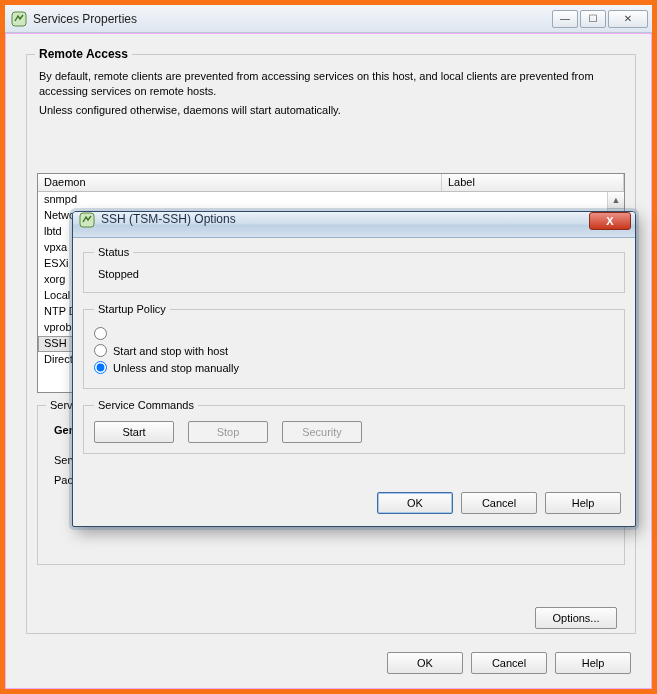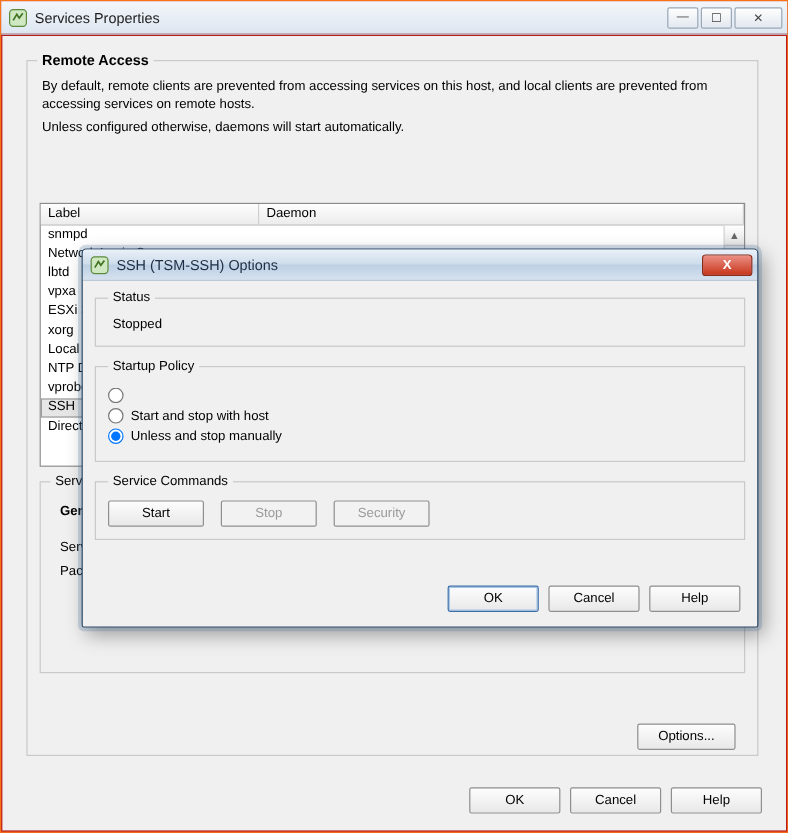--- a/index.html
+++ b/index.html
@@ -12,22 +12,22 @@
     height: 694px;
     overflow: hidden;
     color: #000;
   }
 
   
   .outer-window {
     position: absolute;
     left: 0; top: 0;
     width: 657px; height: 694px;
-    border: 1px solid #f97316;
-    background: #b91c1c;
+    border: 5px solid #f97316;
+    background: #f0abfc;
   }
   .outer-titlebar {
     height: 28px;
     background: linear-gradient(#f3f6fa, #dde6f0);
     display: flex;
     align-items: center;
     padding: 0 4px 0 6px;
     border-bottom: 1px solid #b9c5d3;
     gap: 6px;
   }
@@ -210,21 +210,21 @@
     height:316px;
     background:#f0f0f0;
     border:1px solid #2e4b6b;
     box-shadow:0 0 0 3px rgba(80,120,165,0.25), 4px 6px 16px rgba(0,0,0,0.35);
     border-radius:4px 4px 2px 2px;
   }
   .modal-titlebar {
     height:26px;
     background:linear-gradient(#eaf1f9,#cedceb 48%,#bdd0e4 52%,#d5e1ef);
     border-bottom:1px solid #9bb0c8;
-    display:flex; align-items:center;
+    display:flex; align-items:flex-start;
     padding:0 4px 0 6px;
     gap:6px;
     border-radius:3px 3px 0 0;
   }
   .modal-title {
     flex:1;
     font-size:12px;
     color:#1c2d44;
   }
   .modal-close {
@@ -301,22 +301,22 @@
     <div class="main-group">
       <span class="group-title">Remote Access</span>
 
       <div class="desc-text">
         <p>By default, remote clients are prevented from accessing services on this host, and local clients are prevented from accessing services on remote hosts.</p>
         <p>Unless configured otherwise, daemons will start automatically.</p>
       </div>
 
       <div class="table-wrap">
         <div class="thead">
+          <div class="th daemon">Daemon</div>
           <div class="th label">Label</div>
-          <div class="th daemon">Daemon</div>
         </div>
         <div class="tbody" id="services-tbody">
 
           <div class="trow">snmpd</div>
             <div class="trow">Network Login Server</div>
             <div class="trow">lbtd</div>
             <div class="trow">vpxa</div>
             <div class="trow">ESXi Shell</div>
             <div class="trow">xorg</div>
             <div class="trow">Local Security Authentication Server</div>

